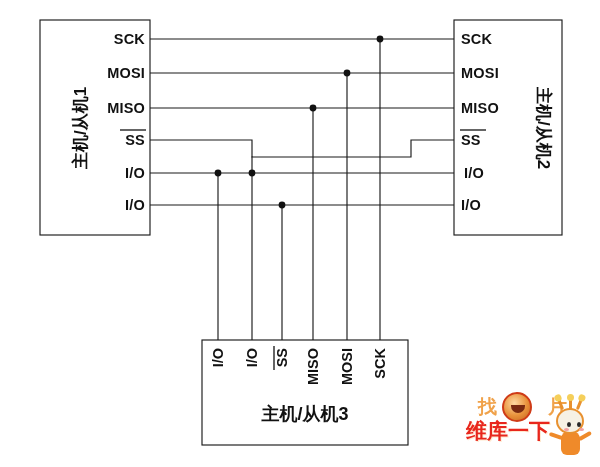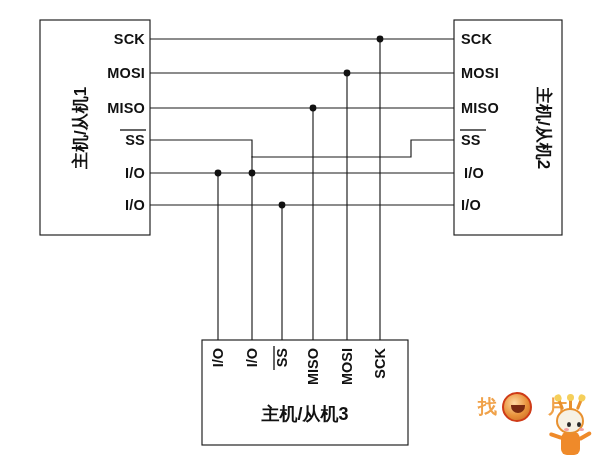--- a/index.html
+++ b/index.html
@@ -310,15 +310,16 @@
       <div class="wm-body"></div>
       <div class="wm-arm l"></div>
       <div class="wm-arm r"></div>
       <div class="wm-head">
         <div class="wm-eye l"></div>
         <div class="wm-eye r"></div>
         <div class="wm-cheek l"></div>
         <div class="wm-cheek r"></div>
       </div>
     </div>
+    <div class="wm-mid">维库一下</div>
   </div>
 
 </div>
 
 </body></html>

